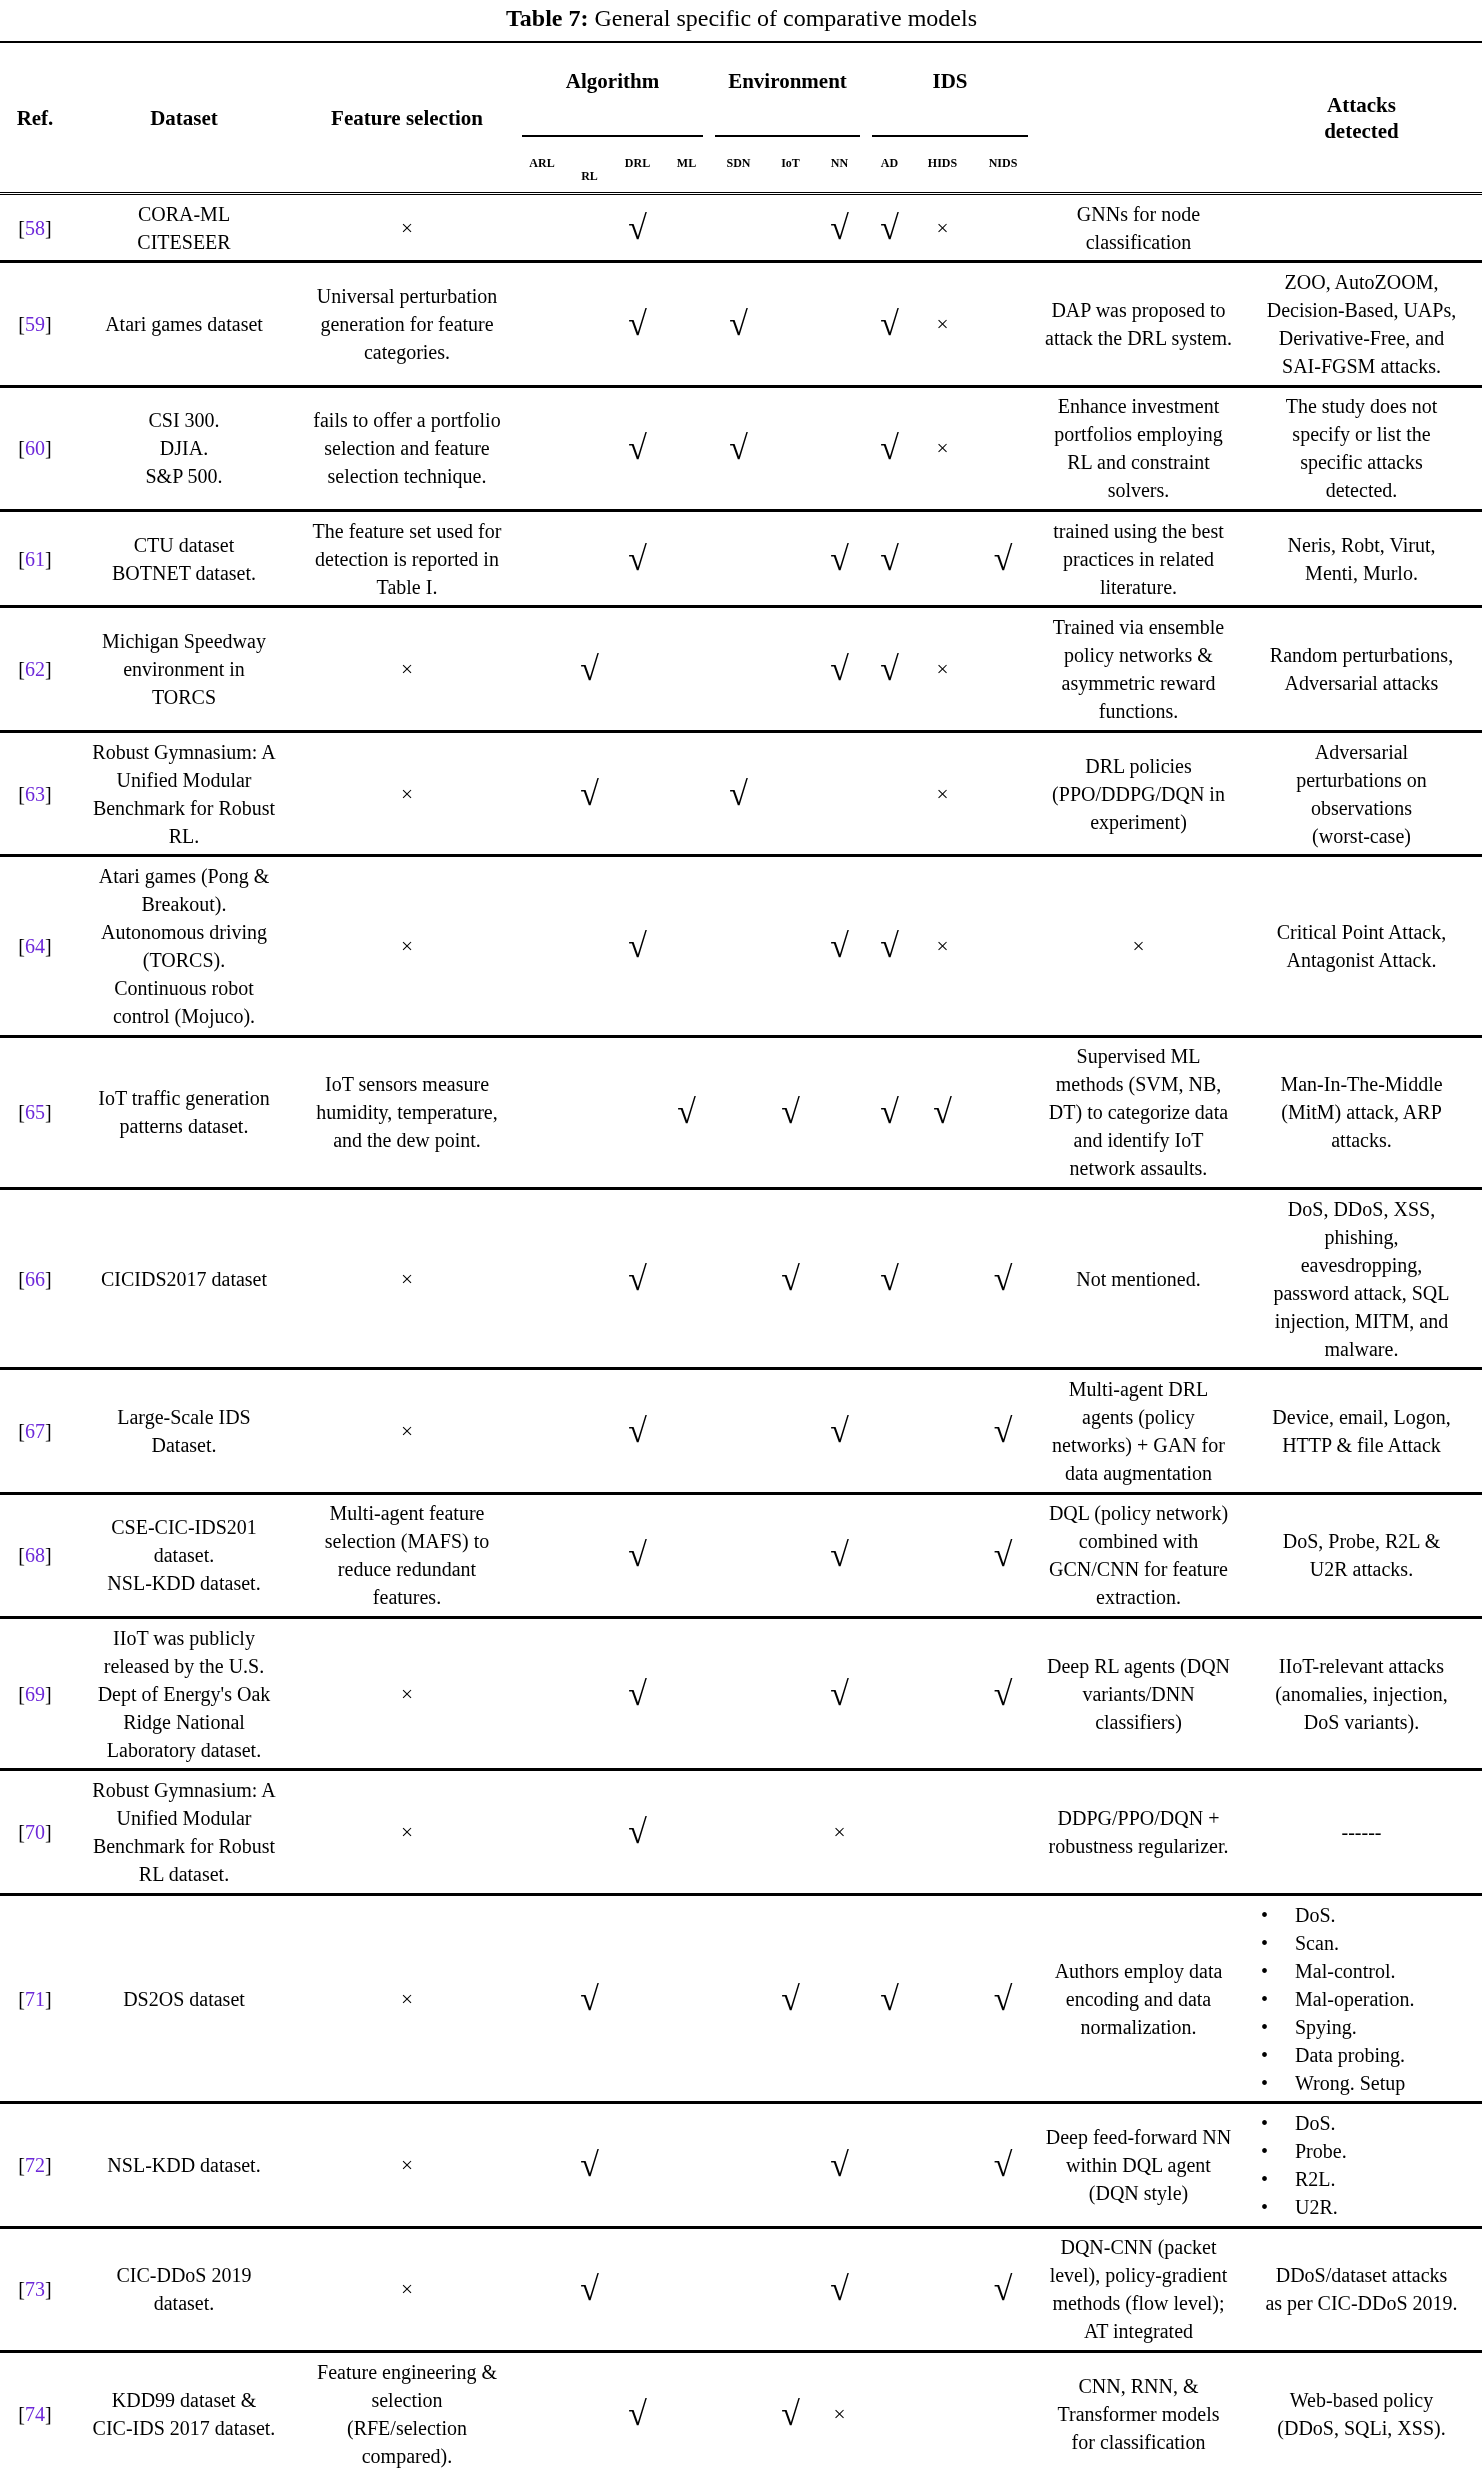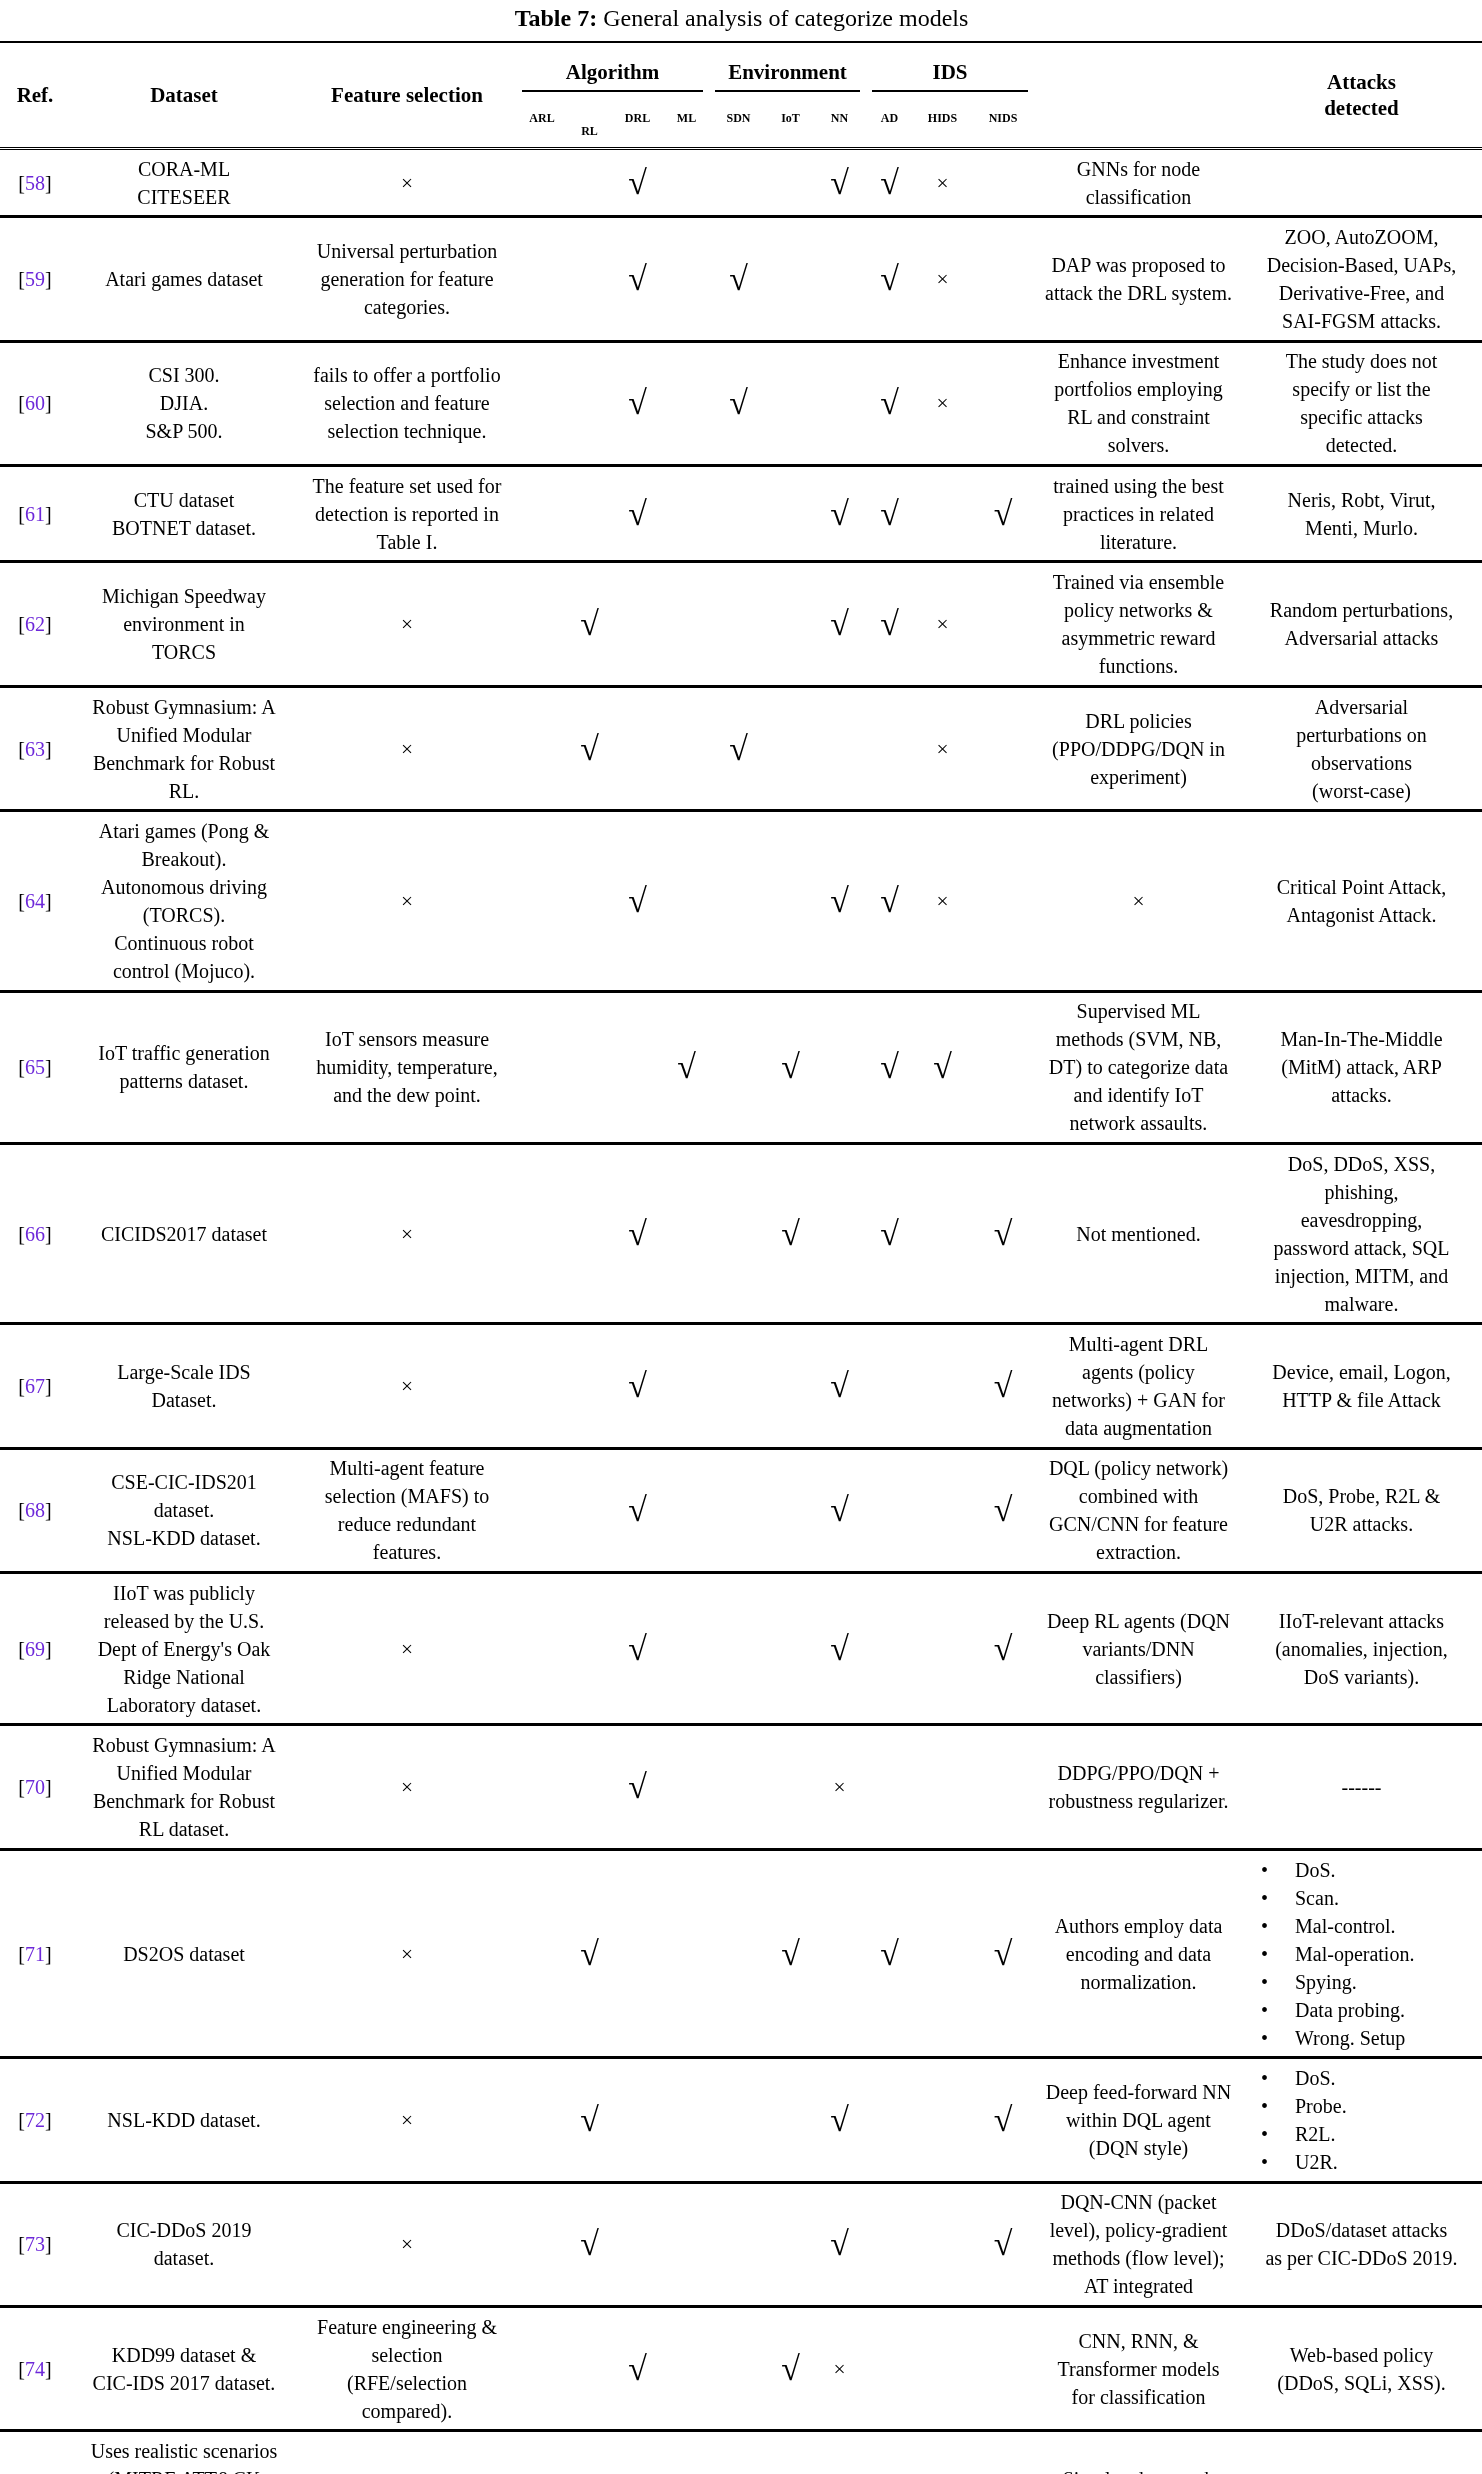--- a/index.html
+++ b/index.html
@@ -35,21 +35,22 @@
   }
   .h-ref{grid-column:1;grid-row:1/3;}
   .h-dataset{grid-column:2;grid-row:1/3;}
   .h-feature{grid-column:3;grid-row:1/3;}
   .h-class{grid-column:14;grid-row:1/3;}
   .h-attacks{grid-column:15;grid-row:1/3;}
   .group{
     grid-row:1;
     display:flex;flex-direction:column;justify-content:flex-end;align-items:stretch;
     font-weight:700;font-size:21px;line-height:25px;text-align:center;
-    padding-top:17px;
+    padding-top:26px;
+    gap:36px;
   }
   .g-alg{grid-column:4/8;}
   .g-env{grid-column:8/11;justify-content:center;}
   .g-ids{grid-column:11/14;}
   .group .g-label{display:block;}
   .group .g-rule{height:1.8px;background:#000;margin:4.7px 6px 0 6px;}
   .sub{
     grid-row:2;
     display:flex;align-items:center;justify-content:center;
     font-weight:700;font-size:12px;white-space:nowrap;
@@ -79,21 +80,21 @@
     padding-left:18px;text-align:left;
   }
   .bullet-line{display:flex;align-items:baseline;}
   .bullet-dot{width:34px;flex:0 0 34px;font-size:20px;}
   .bullet-text{font-size:20px;line-height:28px;}
 </style>
 </head>
 <body>
 
 <div class="caption">
-  <span class="cap-label">Table 7:</span><span> General analysis of categorize models</span>
+  <span class="cap-label">Table 7:</span><span> General specific of comparative models</span>
 </div>
 
 <div class="paper-table">
 
   <div class="grid thead">
     <div class="th h-ref">Ref.</div>
     <div class="th h-dataset">Dataset</div>
     <div class="th h-feature">Feature selection</div>
 
     <div class="group g-alg">

